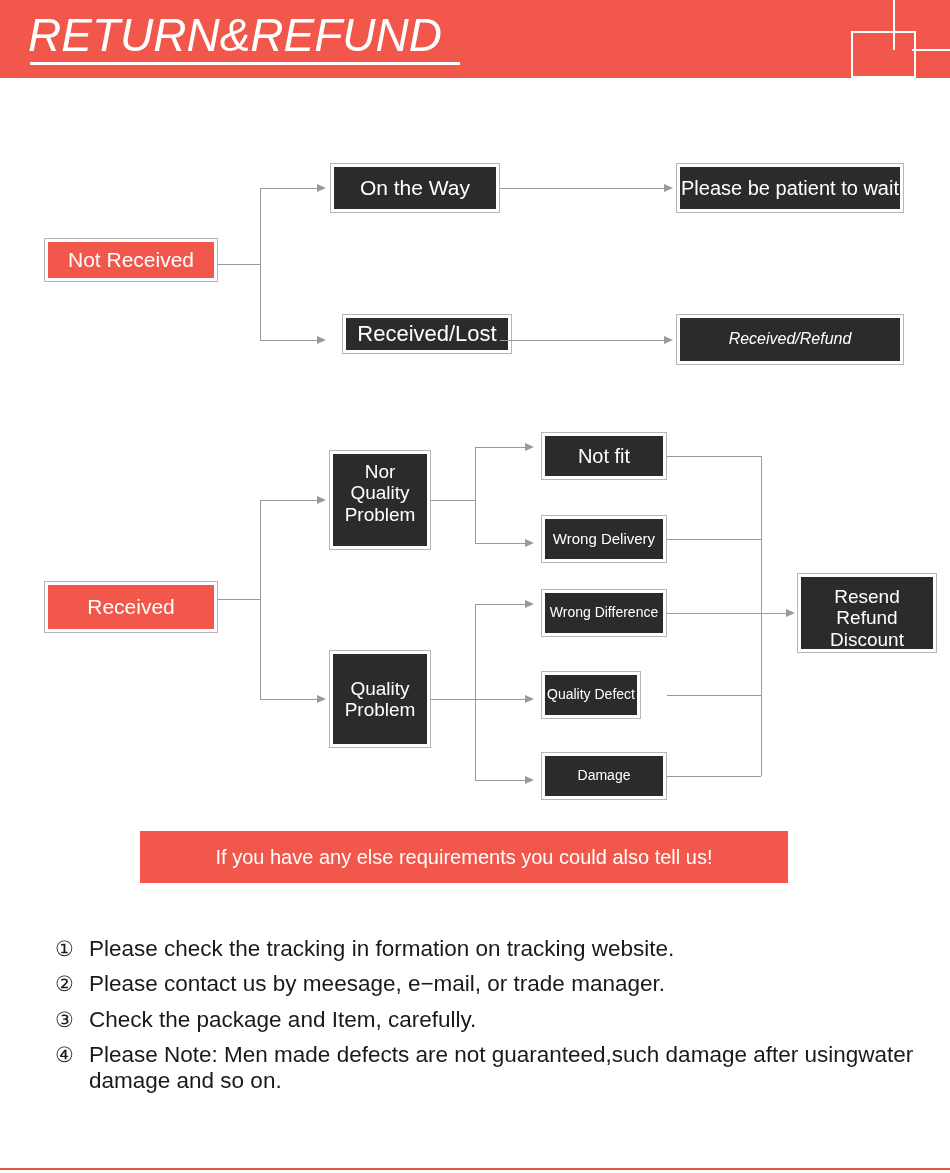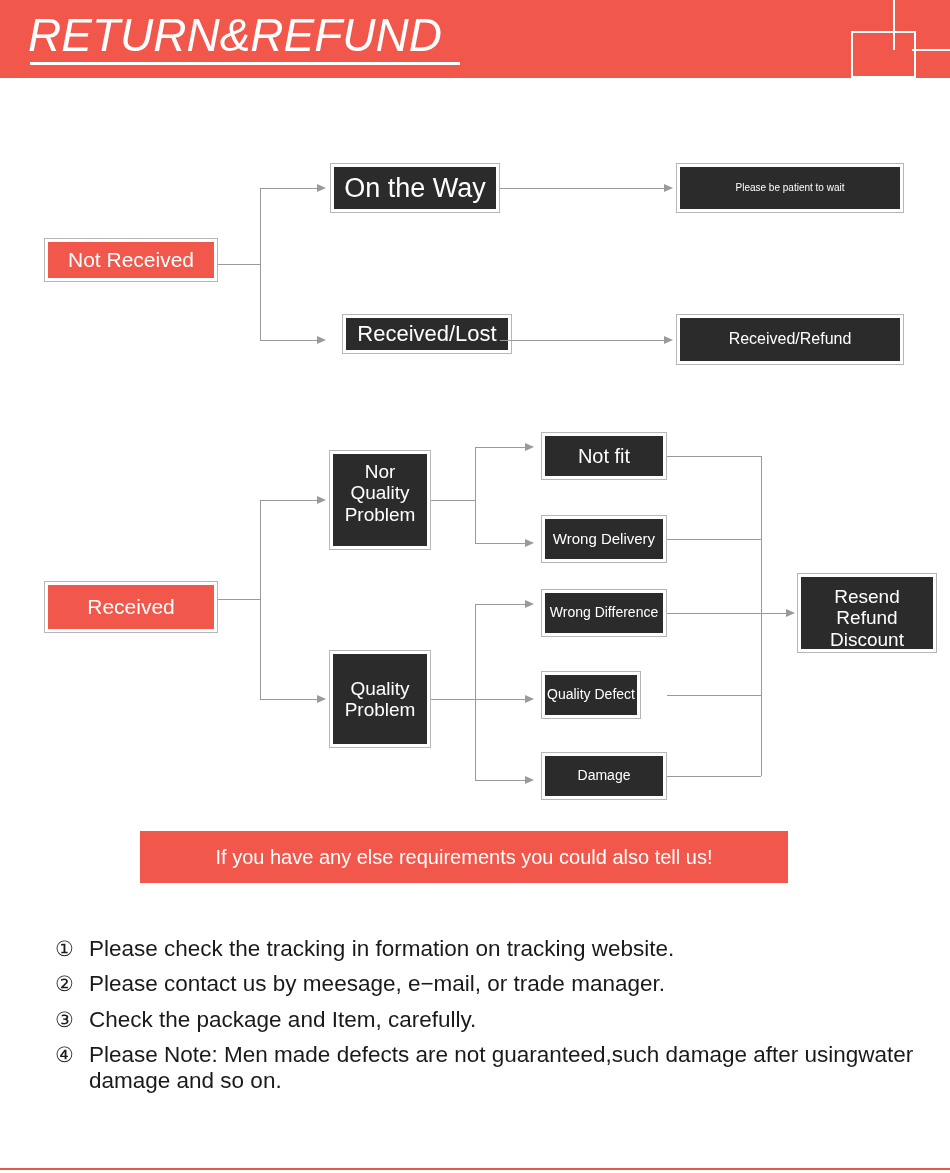--- a/index.html
+++ b/index.html
@@ -163,37 +163,37 @@
   <div class="h-line" style="left:218px; top:264px; width:42px;"></div>
   <div class="v-line" style="left:260px; top:188px; height:152px;"></div>
 
   <div class="h-line" style="left:260px; top:188px; width:57px;"></div>
   <div class="arrow" style="left:317px; top:183.5px;"></div>
 
   <div class="h-line" style="left:260px; top:340px; width:57px;"></div>
   <div class="arrow" style="left:317px; top:335.5px;"></div>
 
   <div class="node dark" style="left:330px; top:163px; width:170px; height:50px;">
-    <div class="node-inner" style="font-size:27px;">On the Way</div>
+    <div class="node-inner" style="font-size:21px;">On the Way</div>
   </div>
   <div class="h-line" style="left:500px; top:188px; width:164px;"></div>
   <div class="arrow" style="left:664px; top:183.5px;"></div>
 
   <div class="node dark" style="left:676px; top:163px; width:228px; height:50px;">
-    <div class="node-inner" style="font-size:10px;">Please be patient to wait</div>
+    <div class="node-inner" style="font-size:20px;">Please be patient to wait</div>
   </div>
 
   <div class="node dark" style="left:342px; top:314px; width:170px; height:40px;">
     <div class="node-inner" style="font-size:22px;">Received/Lost</div>
   </div>
   <div class="h-line" style="left:500px; top:340px; width:164px;"></div>
   <div class="arrow" style="left:664px; top:335.5px;"></div>
 
   <div class="node dark" style="left:676px; top:314px; width:228px; height:51px;">
-    <div class="node-inner" style="font-size:16px;">Received/Refund</div>
+    <div class="node-inner" style="font-size:16px;font-style:italic;">Received/Refund</div>
   </div>
 </div>
 
 <div>
 
   <div class="node red" style="left:44px; top:573px; width:174px; height:52px;margin-top:8px;">
     <div class="node-inner" style="font-size:21px;">Received</div>
   </div>
 
   <div class="h-line" style="left:218px; top:599px; width:42px;"></div>

